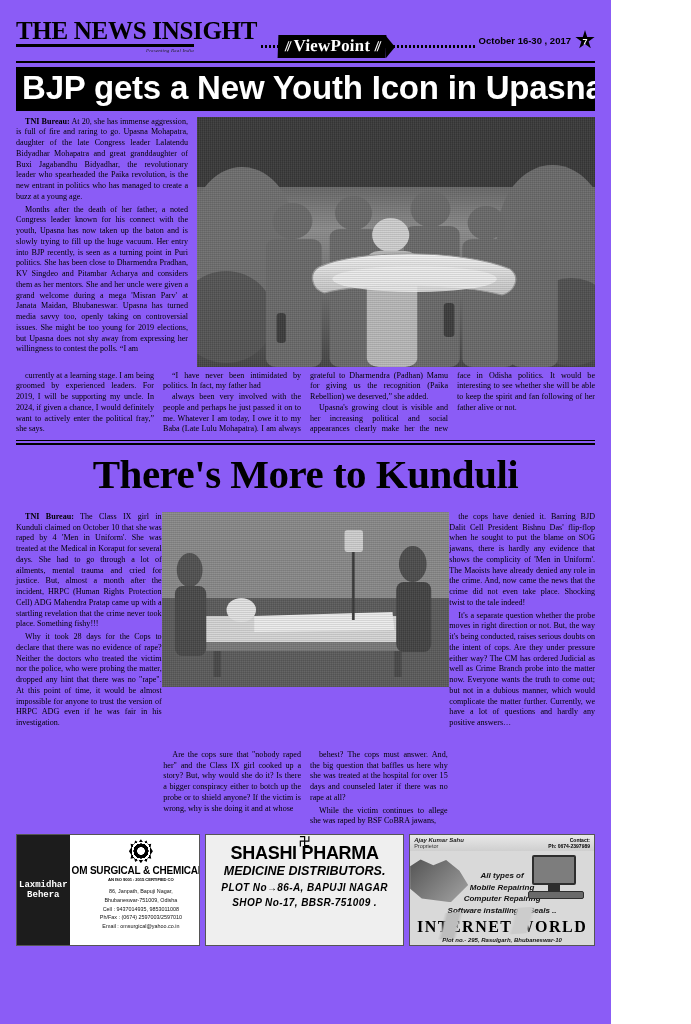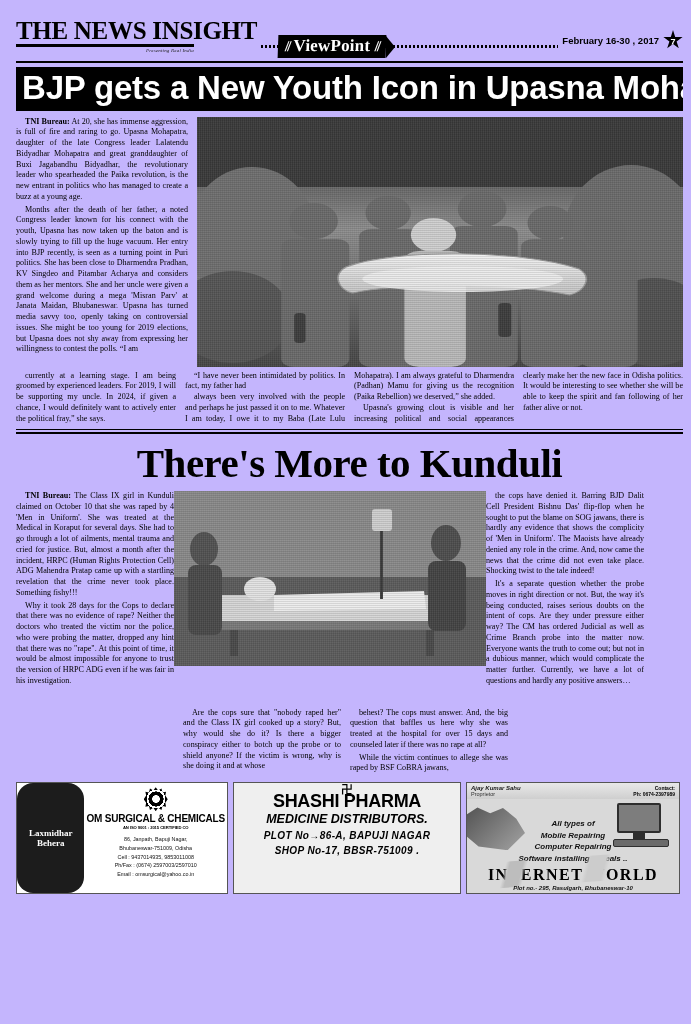--- a/index.html
+++ b/index.html
@@ -7,24 +7,24 @@
   body {
     width: 691px;
     height: 1024px;
     background: #ffffff;
     font-family: "Liberation Serif", serif;
     color: #000;
     overflow: hidden;
   }
   .page {
     position: relative;
-    width: 691px;
+    width: 611px;
     height: 1024px;
-    background: #c4b5fd;
-    padding: 18px 8px 8px 16px;
+    background: #8b5cf6;
+    padding: 18px 16px 8px 16px;
   }
 
   
   .masthead {
     position: relative;
     height: 42px;
     display: flex;
     align-items: flex-start;
     justify-content: space-between;
   }
@@ -171,21 +171,21 @@
     font-family: "Liberation Serif", serif;
     font-weight: bold;
     text-align: center;
     font-size: 41px;
     line-height: 1.02;
     margin: 9px 0 4px 0;
     letter-spacing: -0.5px;
   }
 
   
-  .a2-top { display: flex; margin-top: 6px; }
+  .a2-top { display: flex; margin-top: 16px; }
   .a2-col { width: 158px; font-size: 8.1px; line-height: 1.33; text-align: justify; hyphens: auto; }
   .a2-col p { margin: 0 0 2px 0; text-indent: 9px; }
   .a2-photo {
     width: 312px;
     height: 175px;
     background: #777;
     position: relative;
     overflow: hidden;
   }
   .a2-mid { display: flex; gap: 9px; margin-top: 3px; }
@@ -210,26 +210,25 @@
   }
   .ad { border: 1px solid #555; overflow: hidden; position: relative; }
   .ad-om { width: 212px; display: flex; background: #fff; }
   .ad-om-left {
     width: 86px;
     background: #1c1c1c;
     color: #fff;
     display: flex;
     align-items: center;
     justify-content: center;
-    font-family: Liberation Serif, serif;
+    font-family: Liberation Mono, monospace;
     font-size: 9px;
     font-weight: bold;
     text-align: center;
     padding: 2px;
-    border-radius: 16px;
   }
   .ad-om-right {
     flex: 1;
     text-align: center;
     padding: 4px 2px;
     display: flex;
     flex-direction: column;
     align-items: center;
     justify-content: flex-start;
   }
@@ -370,21 +369,21 @@
     <div class="viewpoint-wrap">
       <div class="viewpoint">
         <span class="vp-slash">//</span>
         <span>ViewPoint</span>
         <span class="vp-slash">//</span>
       </div>
       <div class="vp-tail"></div>
     </div>
 
     <div class="date-block">
-      <div class="issue-date">February 16-30 , 2017</div>
+      <div class="issue-date">October 16-30 , 2017</div>
       <div class="star-badge">
         <span>7</span>
       </div>
     </div>
   </div>
   <div class="masthead-rule"></div>
 
   <div class="article1-wrap">
 
     <div class="headline-rev">BJP gets a New Youth Icon in Upasna Mohapatra</div>

